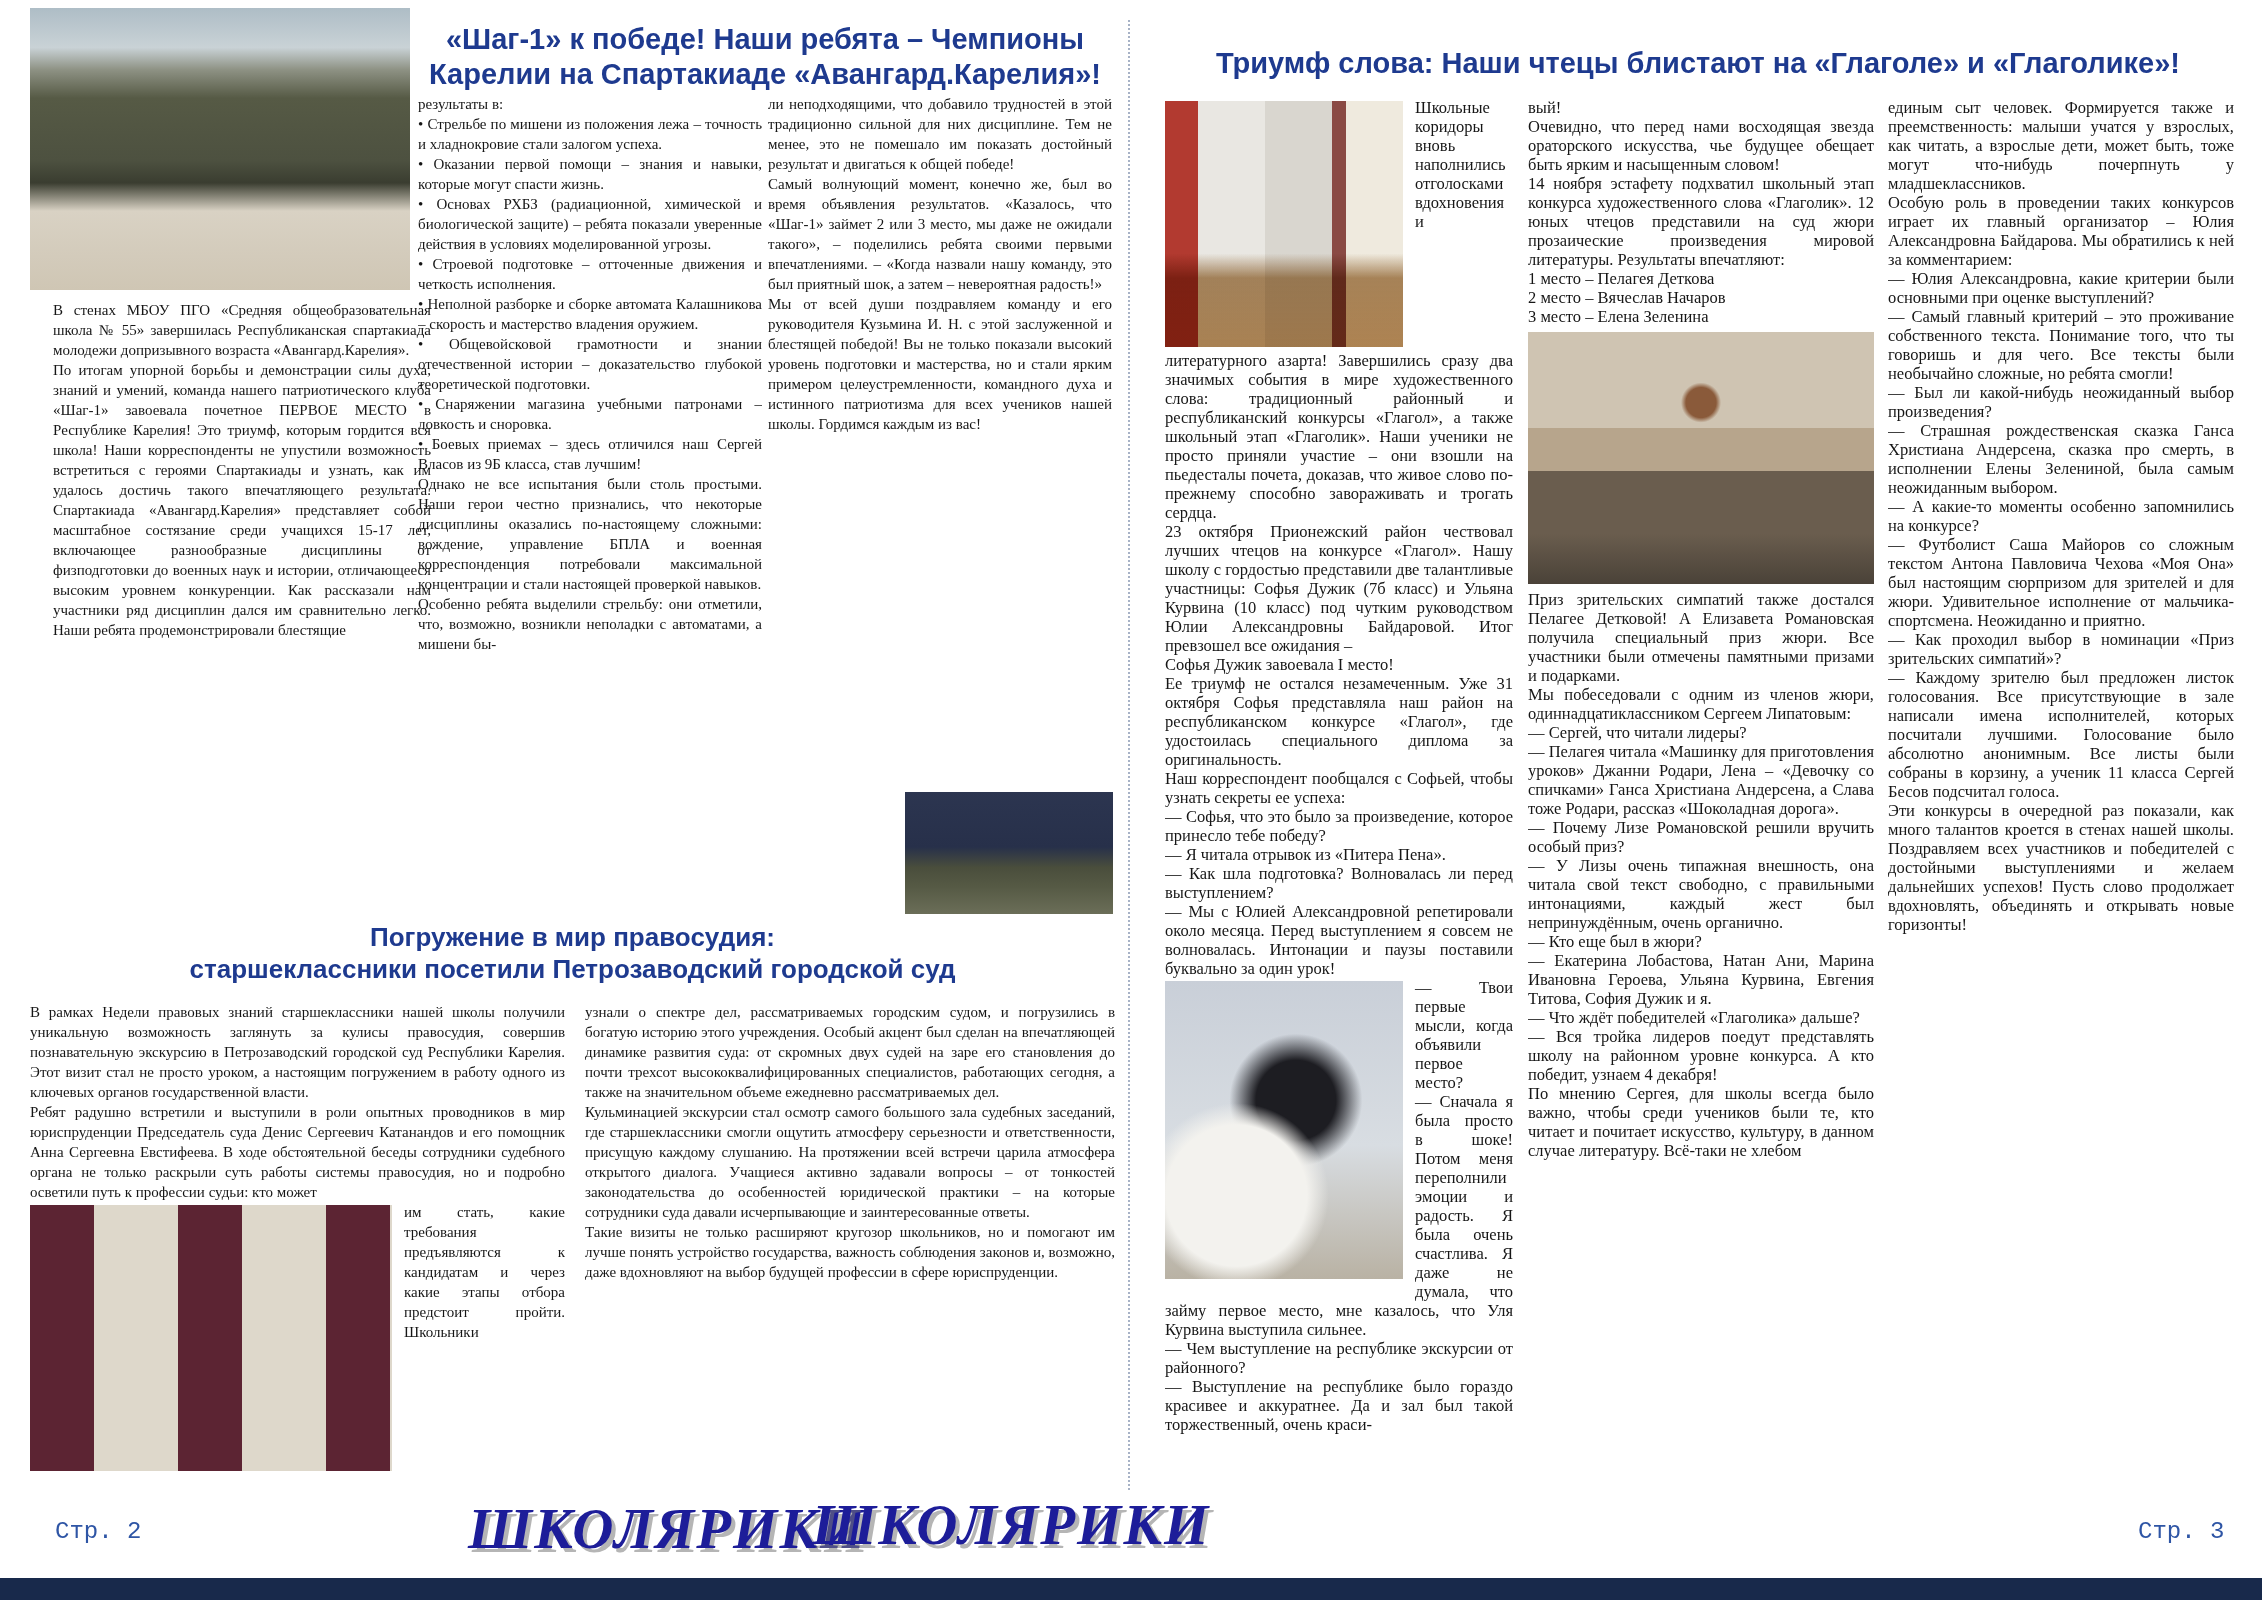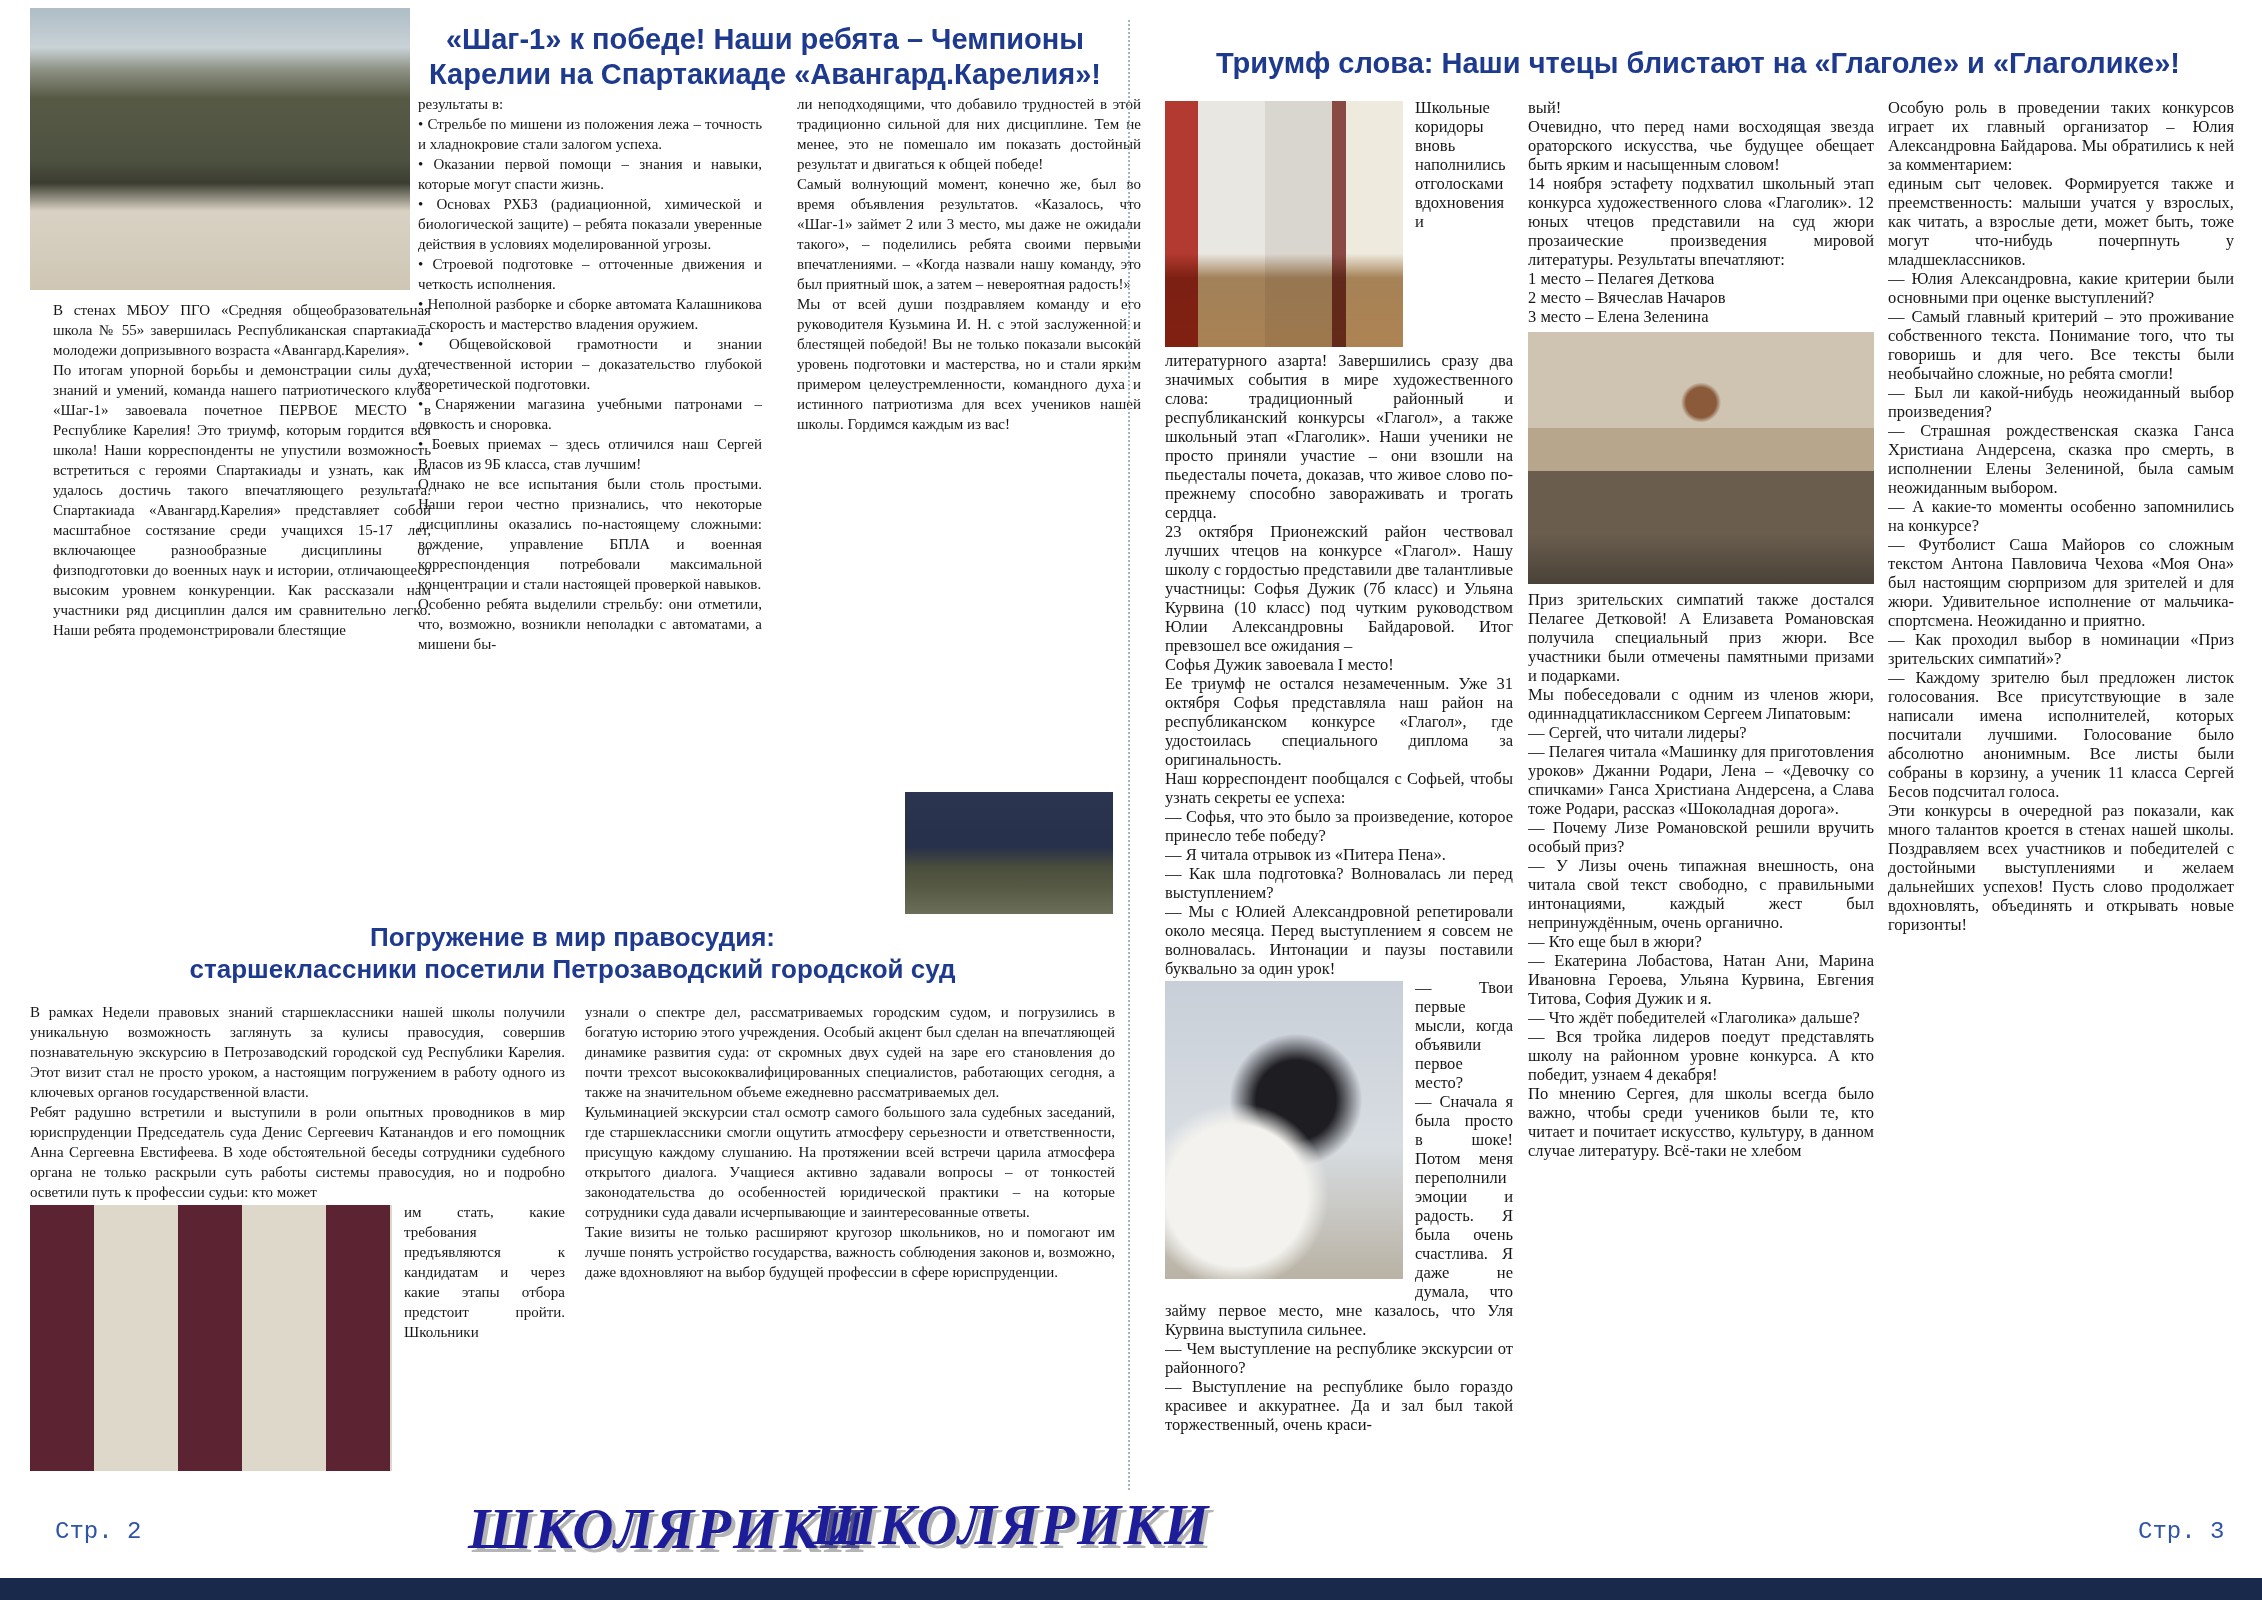--- a/index.html
+++ b/index.html
@@ -60,21 +60,21 @@
     <p><b>•  Основах РХБЗ (радиационной, химической и биологической защите)</b> – ребята показали уверенные действия в условиях моделированной угрозы.</p>
     <p><b>•  Строевой подготовке</b> – отточенные движения и четкость исполнения.</p>
     <p><b>•  Неполной разборке и сборке автомата Калашникова</b> – скорость и мастерство владения оружием.</p>
     <p><b>•  Общевойсковой грамотности и знании отечественной истории</b> – доказательство глубокой теоретической подготовки.</p>
     <p><b>•  Снаряжении магазина учебными патронами</b> – ловкость и сноровка.</p>
     <p><b>•  Боевых приемах</b> – здесь отличился наш Сергей Власов из 9Б класса, став лучшим!</p>
     <p>Однако не все испытания были столь простыми. Наши герои честно признались, что некоторые дисциплины оказались по-настоящему сложными: <b>вождение, управление БПЛА и военная корреспонденция</b> потребовали максимальной концентрации и стали настоящей проверкой навыков.</p>
     <p>Особенно ребята выделили стрельбу: они отметили, что, возможно, возникли неполадки с автоматами, а мишени бы-</p>
   </div>
 
-<div class="abs col" style="left:768px;top:94px;width:344px;max-height:690px;overflow:hidden;margin-left:29px;">
+<div class="abs col" style="left:768px;top:94px;width:344px;max-height:690px;overflow:hidden;">
     <p>ли неподходящими, что добавило трудностей в этой традиционно сильной для них дисциплине. Тем не менее, это не помешало им показать достойный результат и двигаться к общей победе!</p>
     <p>Самый волнующий момент, конечно же, был во время объявления результатов. «Казалось, что «Шаг-1» займет 2 или 3 место, мы даже не ожидали такого», – поделились ребята своими первыми впечатлениями. – «Когда назвали нашу команду, это был приятный шок, а затем – невероятная радость!»</p>
     <p>Мы от всей души <b>поздравляем команду и его руководителя Кузьмина И. Н. с этой заслуженной и блестящей победой!</b> Вы не только показали высокий уровень подготовки и мастерства, но и стали ярким примером целеустремленности, командного духа и истинного патриотизма для всех учеников нашей школы. Гордимся каждым из вас!</p>
   </div>
 
 <div class="abs photo ph-soldiers" style="left:905px;top:792px;width:208px;height:122px;"></div>
 
 <div class="abs headline" style="left:30px;top:922px;width:1085px;font-size:26px;">
   <div>Погружение в мир правосудия:</div>
   <div>старшеклассники посетили Петрозаводский городской суд</div>
@@ -148,22 +148,22 @@
       <p>— У Лизы очень типажная внешность, она читала свой текст свободно, с правильными интонациями, каждый жест был непринуждённым, очень органично.</p>
       <p>— Кто еще был в жюри?</p>
       <p>— Екатерина Лобастова, Натан Ани, Марина Ивановна Героева, Ульяна Курвина, Евгения Титова, София Дужик и я.</p>
       <p>— Что ждёт победителей «Глаголика» дальше?</p>
       <p>— Вся тройка лидеров поедут представлять школу на районном уровне конкурса. А кто победит, узнаем 4 декабря!</p>
       <p>По мнению Сергея, для школы всегда было важно, чтобы среди учеников были те, кто читает и почитает искусство, культуру, в данном случае литературу. Всё-таки не хлебом</p>
     </div>
 </div>
 
 <div class="abs p3col col" style="left:1888px;top:98px;width:346px;max-height:1465px;overflow:hidden;">
+    <p>единым сыт человек. Формируется также и преемственность: малыши учатся у взрослых, как читать, а взрослые дети, может быть, тоже могут что-нибудь почерпнуть у младшеклассников.</p>
     <p>Особую роль в проведении таких конкурсов играет их главный организатор – Юлия Александровна Байдарова. Мы обратились к ней за комментарием:</p>
-    <p>единым сыт человек. Формируется также и преемственность: малыши учатся у взрослых, как читать, а взрослые дети, может быть, тоже могут что-нибудь почерпнуть у младшеклассников.</p>
     <p>— Юлия Александровна, какие критерии были основными при оценке выступлений?</p>
     <p>— Самый главный критерий – это проживание собственного текста. Понимание того, что ты говоришь и для чего. Все тексты были необычайно сложные, но ребята смогли!</p>
     <p>— Был ли какой-нибудь неожиданный выбор произведения?</p>
     <p>— Страшная рождественская сказка Ганса Христиана Андерсена, сказка про смерть, в исполнении Елены Зелениной, была самым неожиданным выбором.</p>
     <p>— А какие-то моменты особенно запомнились на конкурсе?</p>
     <p>— Футболист Саша Майоров со сложным текстом Антона Павловича Чехова «Моя Она» был настоящим сюрпризом для зрителей и для жюри. Удивительное исполнение от мальчика-спортсмена. Неожиданно и приятно.</p>
     <p>— Как проходил выбор в номинации «Приз зрительских симпатий»?</p>
     <p>— Каждому зрителю был предложен листок голосования. Все присутствующие в зале написали имена исполнителей, которых посчитали лучшими. Голосование было абсолютно анонимным. Все листы были собраны в корзину, а ученик 11 класса Сергей Бесов подсчитал голоса.</p>
     <p>Эти конкурсы в очередной раз показали, как много талантов кроется в стенах нашей школы. Поздравляем всех участников и победителей с достойными выступлениями и желаем дальнейших успехов! Пусть слово продолжает вдохновлять, объединять и открывать новые горизонты!</p>
   </div>

